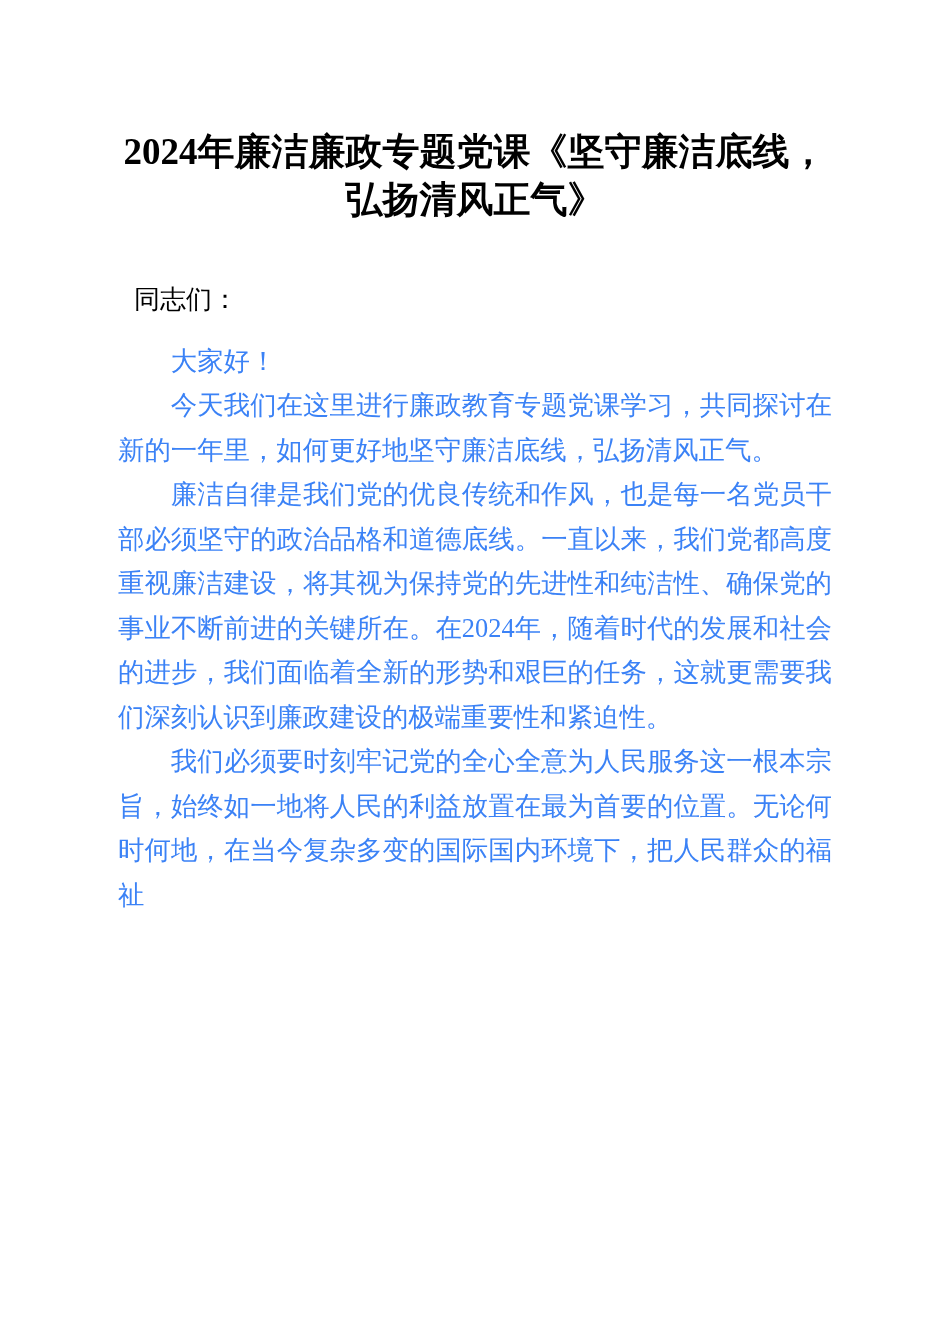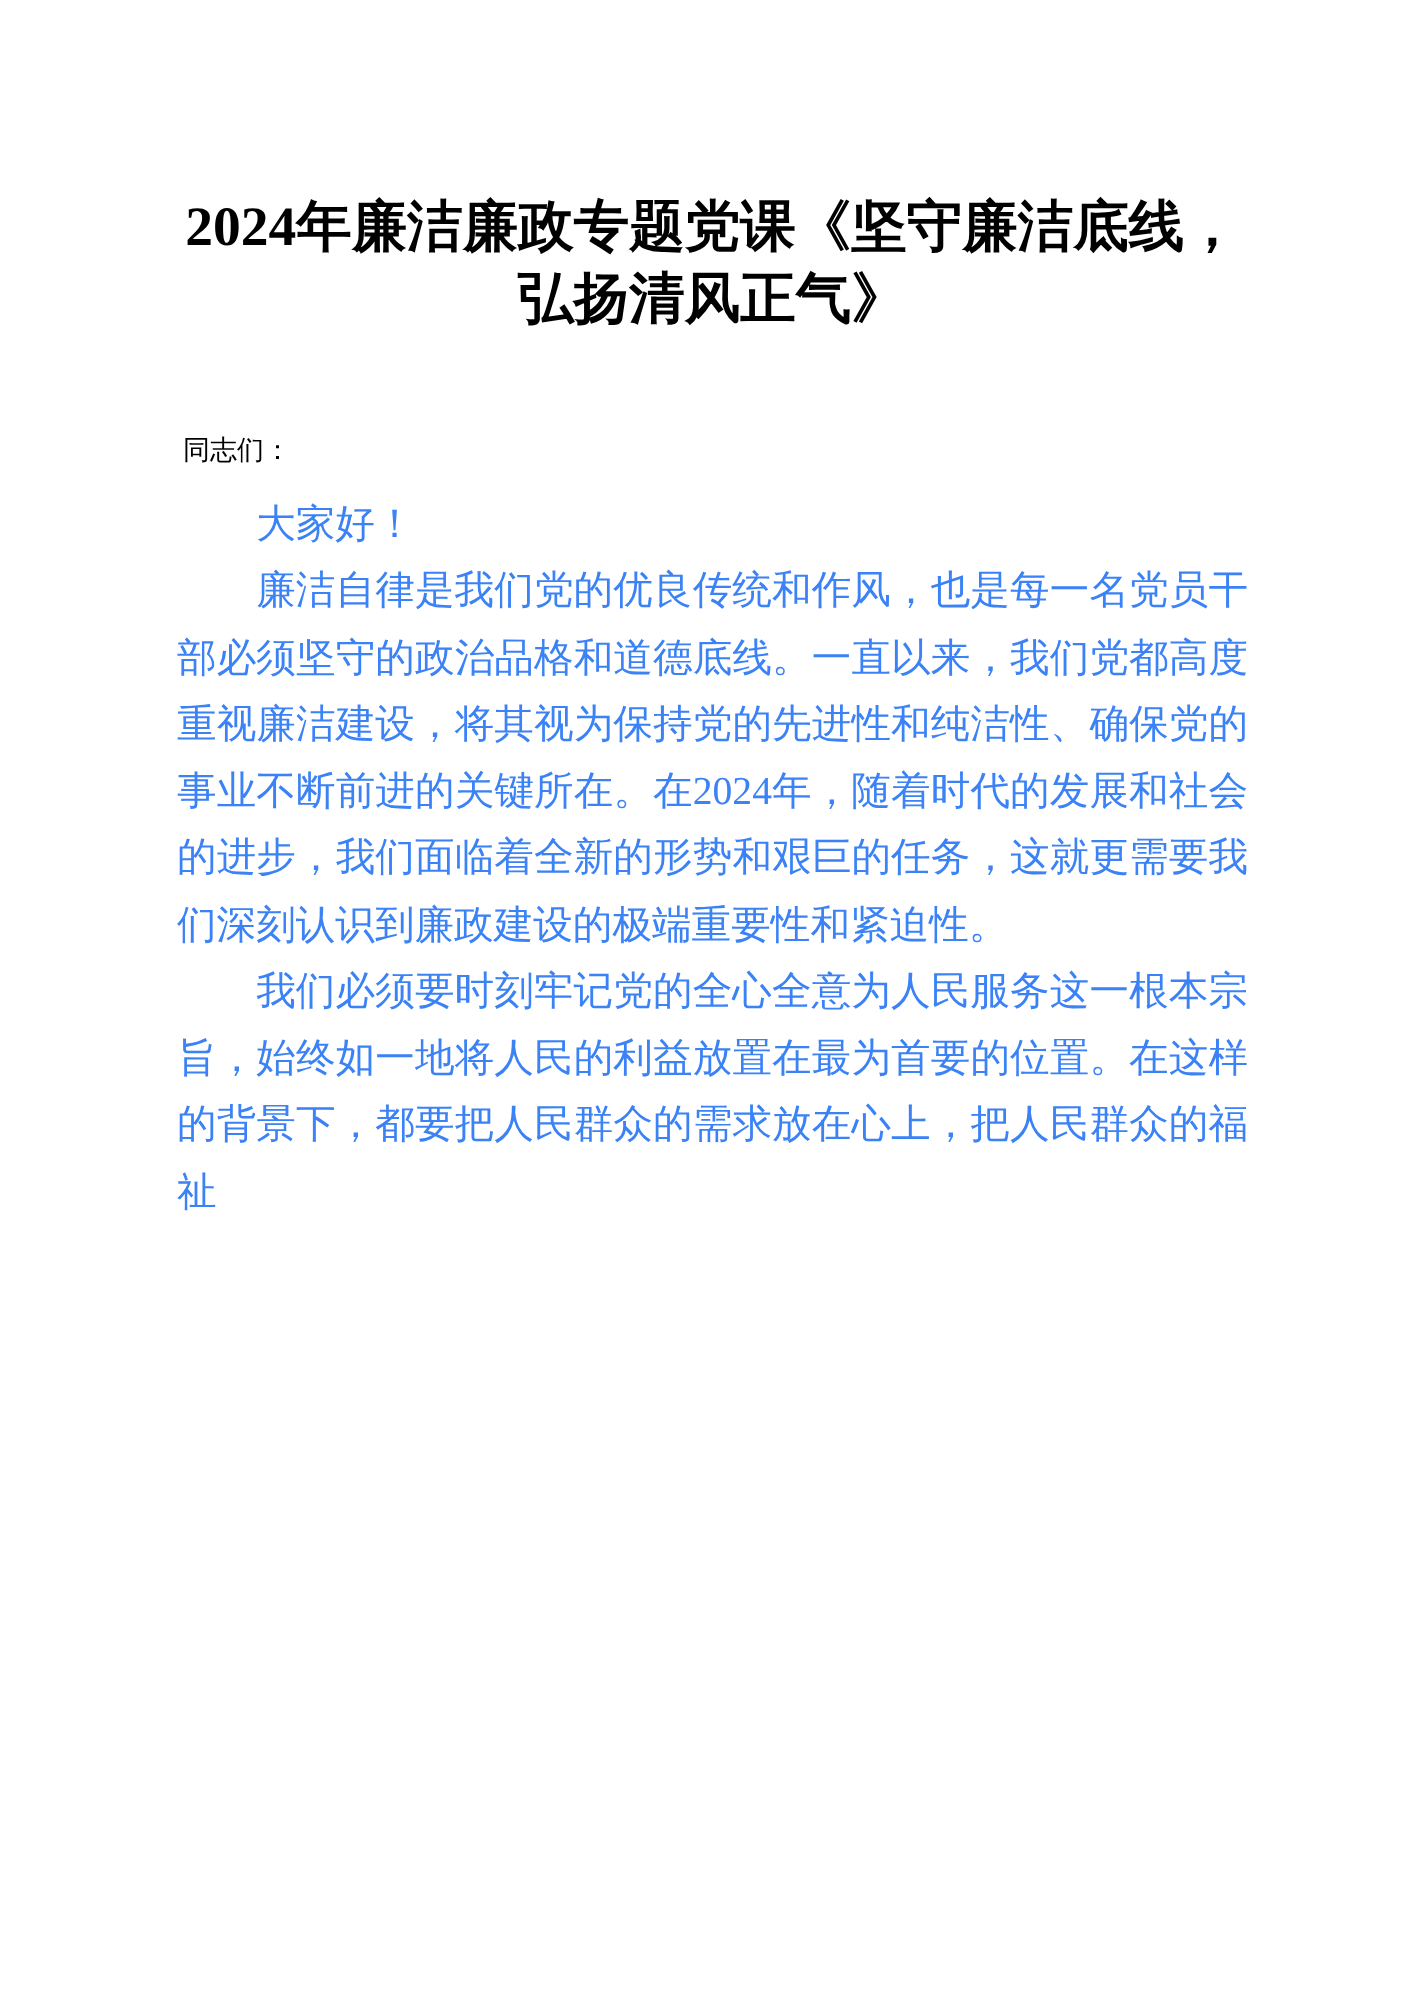--- a/index.html
+++ b/index.html
@@ -23,23 +23,23 @@
   .doc-title {
     margin: 0 0 54px 0;
     font-family: "Liberation Serif", "DejaVu Serif", serif;
     font-weight: bold;
     font-size: 37px;
     line-height: 48px;
     text-align: center;
     color: #000000;
   }
   .salutation {
-    margin: 4px;
+    margin: 16px;
     font-family: "Liberation Serif", "DejaVu Serif", serif;
-    font-size: 18px;
+    font-size: 26px;
     line-height: 44.5px;
     text-align: justify;
     color: #000000;
   }
   .para {
     margin: 0;
     font-family: "Liberation Serif", "DejaVu Serif", serif;
     font-size: 26.4px;
     line-height: 44.5px;
     text-align: justify;
@@ -49,17 +49,18 @@
 </style>
 </head>
 <body>
 
 <div class="page">
   <div class="content">
     <h1 class="doc-title">2024年廉洁廉政专题党课《坚守廉洁底线，弘扬清风正气》</h1>
     <p class="salutation">同志们：</p>
     <div>
         <p class="para">大家好！</p>
+        <p class="para">今天我们在这里进行廉政教育专题党课学习，共同探讨在新的一年里，如何更好地坚守廉洁底线，弘扬清风正气。</p>
         <p class="para">廉洁自律是我们党的优良传统和作风，也是每一名党员干部必须坚守的政治品格和道德底线。一直以来，我们党都高度重视廉洁建设，将其视为保持党的先进性和纯洁性、确保党的事业不断前进的关键所在。在2024年，随着时代的发展和社会的进步，我们面临着全新的形势和艰巨的任务，这就更需要我们深刻认识到廉政建设的极端重要性和紧迫性。</p>
-        <p class="para">我们必须要时刻牢记党的全心全意为人民服务这一根本宗旨，始终如一地将人民的利益放置在最为首要的位置。在这样的背景下，都要把人民群众的需求放在心上，把人民群众的福祉</p>
+        <p class="para">我们必须要时刻牢记党的全心全意为人民服务这一根本宗旨，始终如一地将人民的利益放置在最为首要的位置。无论何时何地，在当今复杂多变的国际国内环境下，把人民群众的福祉</p>
       </div>
   </div>
 </div>
 
 </body></html>

